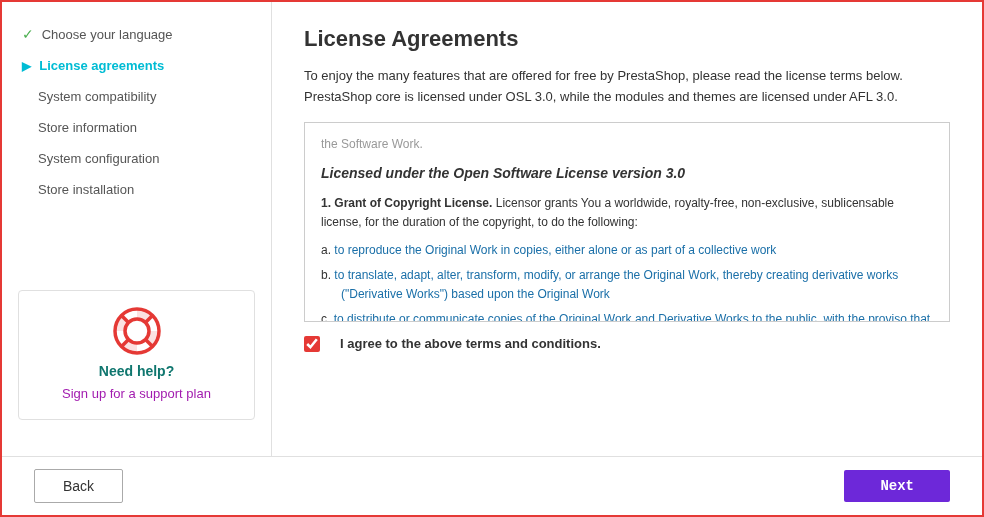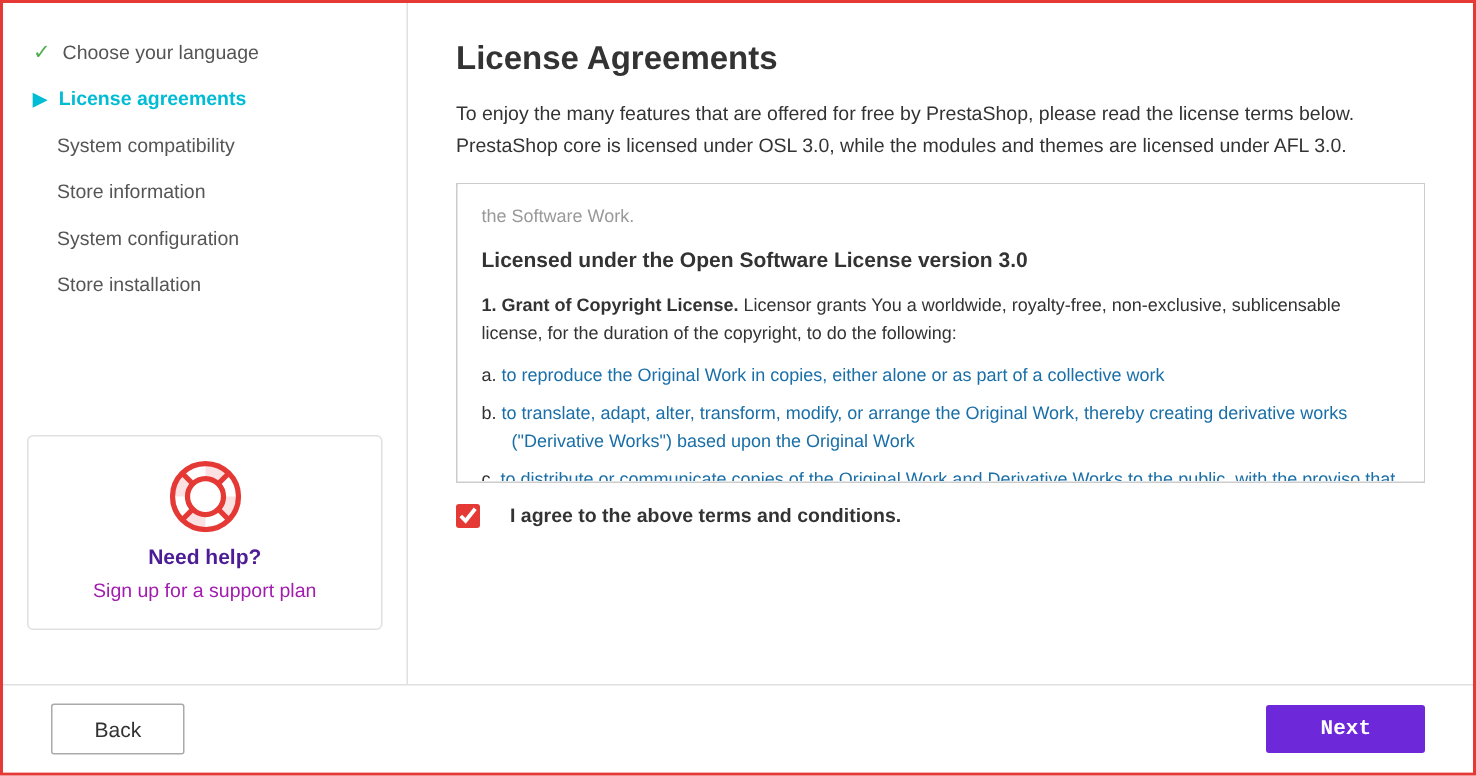--- a/index.html
+++ b/index.html
@@ -77,21 +77,21 @@
     }
     .lifebuoy-icon {
       width: 48px;
       height: 48px;
       margin: 0 auto 8px;
     }
     .sidebar-help-title {
       font-weight: bold;
       font-size: 14px;
       margin-bottom: 6px;
-      color: #4c1d95;
+      color: #0f766e;
     }
     .sidebar-help-link {
       color: #a21caf;
       text-decoration: none;
       font-size: 13px;
       cursor: pointer;
       line-height: 1.4;
     }
     
     .content {
@@ -123,20 +123,21 @@
       color: #333;
       line-height: 1.6;
       flex-shrink: 0;
       position: relative;
     }
     .license-box h3 {
       font-size: 14px;
       font-weight: bold;
       margin-bottom: 10px;
       color: #333;
+      font-style: italic;
     }
     .license-box p {
       margin-bottom: 8px;
     }
     .license-box strong {
       font-weight: bold;
     }
     .license-box ul {
       list-style: none;
       margin-left: 0;

